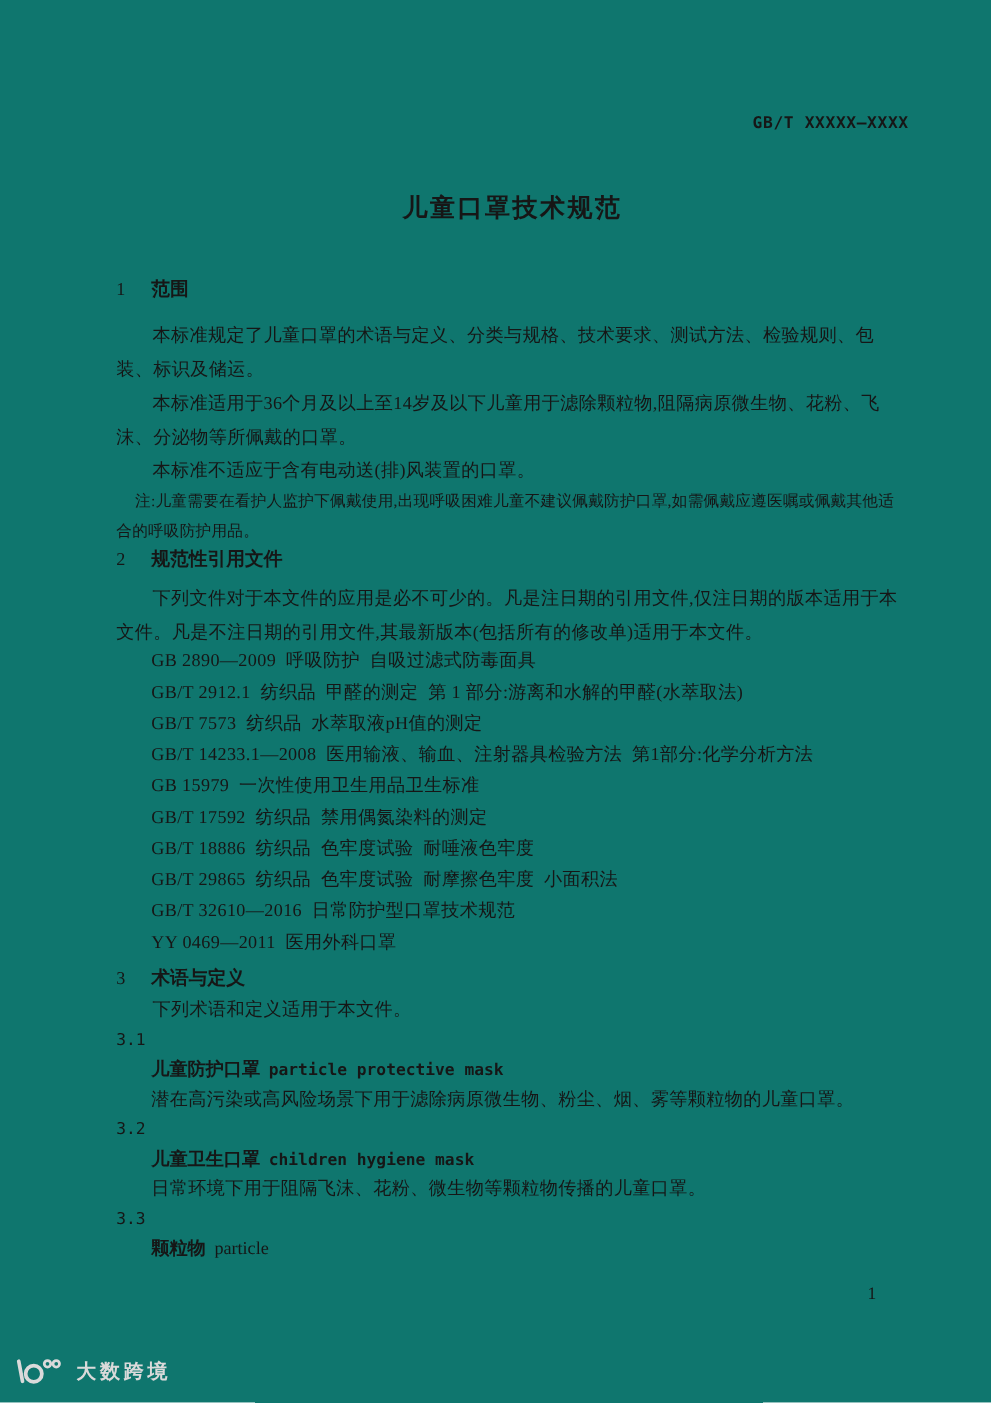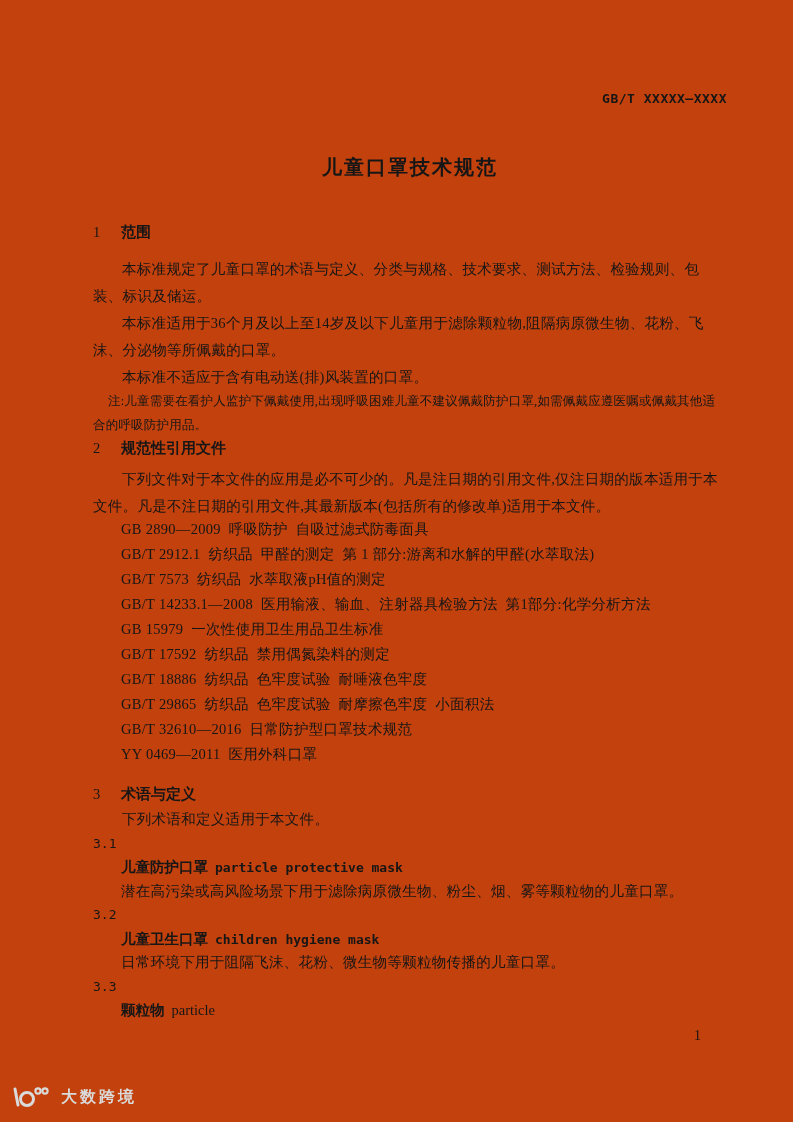--- a/index.html
+++ b/index.html
@@ -1,21 +1,21 @@
 <!DOCTYPE html>
 <html><head>
 <meta charset="utf-8">
 <style>
   html, body { margin: 0; padding: 0; background: #ffffff; }
   .page {
     position: relative;
     width: 793px;
     height: 1122px;
     margin: 0 auto;
-    background: #c2410c;
+    background: #0f766e;
     color: #161616;
     font-family: "Liberation Serif", "DejaVu Serif", serif;
     overflow: hidden;
   }
   .content { padding: 0 66px 0 93px; }
 
   .doc-code {
     margin-top: 90px;
     text-align: right;
     font-family: "DejaVu Sans Mono", monospace;
@@ -41,21 +41,21 @@
   }
   .sec-num {
     display: inline-block;
     min-width: 28px;
     font-family: "Liberation Serif", serif;
     font-weight: 400;
     font-size: 14.5px;
   }
   #s1-heading { margin-top: 39px; }
   #s2-heading { margin-top: 0px; }
-  #s3-heading { margin-top: 16px; }
+  #s3-heading { margin-top: 5px; }
 
   .para {
     font-size: 14.5px;
     line-height: 27px;
     text-indent: 2em;
     letter-spacing: 0.3px;
   }
   #p1 { margin-top: 13px; }
   .note {
     margin-top: -2px;

